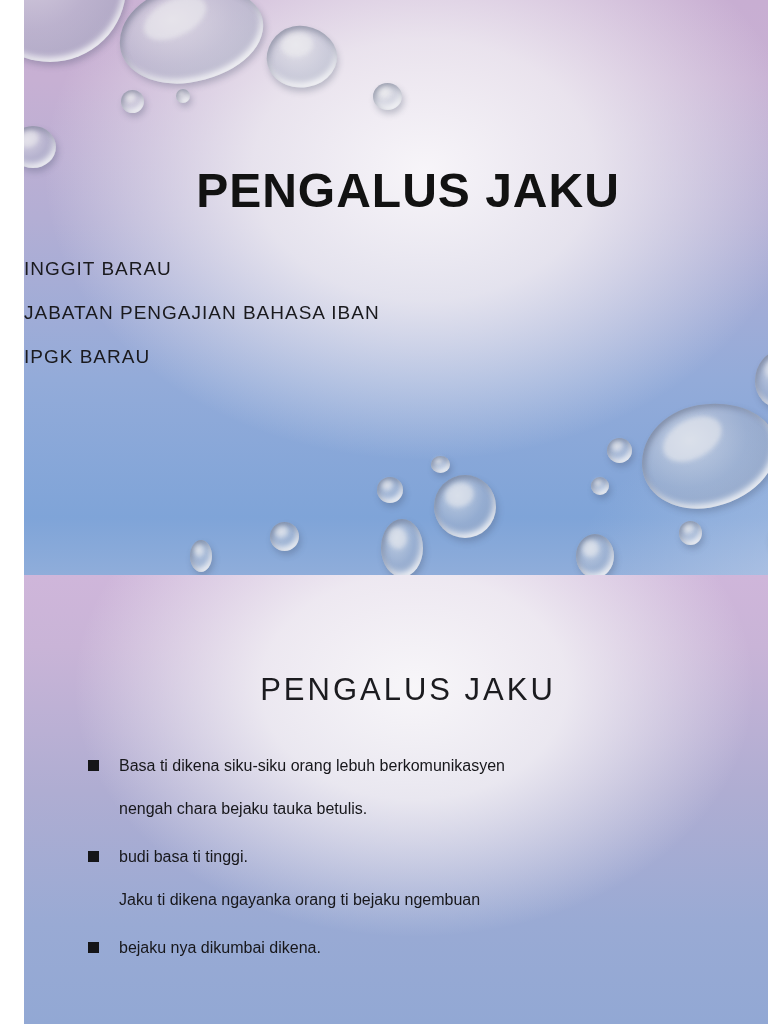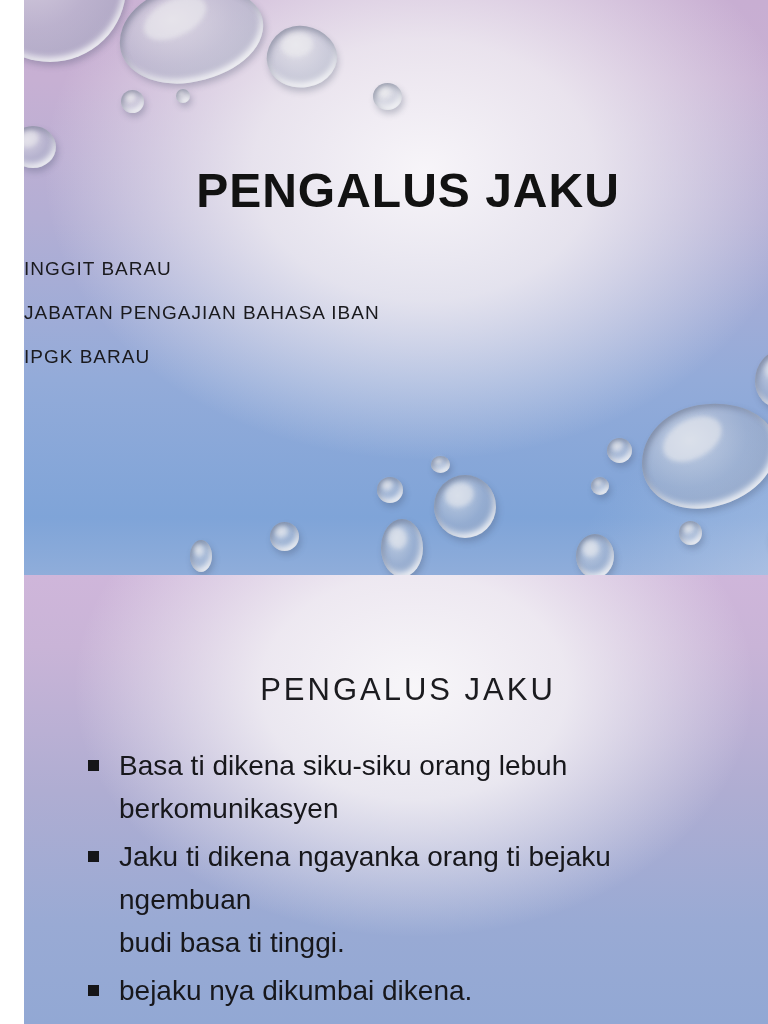--- a/index.html
+++ b/index.html
@@ -64,21 +64,21 @@
   .s2-heading{
     margin:96px 0 0 0;text-align:center;
     font-size:31px;font-weight:400;letter-spacing:3px;
     color:#1b1b1f;line-height:1.2;
   }
   .s2-bullets{
     margin:36px 60px 0 64px;padding:0;list-style:none;
   }
   .s2-bullet{
     position:relative;padding-left:31px;margin-bottom:5px;
-    font-size:28px;color:#17171b;line-height:43px;
+    font-size:16px;color:#17171b;line-height:43px;
   }
   .bullet-square{
     position:absolute;left:0;top:16px;width:11px;height:11px;
     background:#151518;
   }
 </style>
 </head>
 <body>
 
 <div class="page">
@@ -116,25 +116,26 @@
   </section>
 
   <section class="slide slide2">
 
     <h2 class="s2-heading">PENGALUS JAKU</h2>
 
     <ul class="s2-bullets">
       <li class="s2-bullet">
         <span class="bullet-square"></span>
         <div>Basa ti dikena siku-siku orang lebuh berkomunikasyen</div>
+        <div>nengah chara bejaku tauka betulis.</div>
       </li>
       <li class="s2-bullet">
         <span class="bullet-square"></span>
+        <div>budi basa ti tinggi.</div>
         <div>Jaku ti dikena ngayanka orang ti bejaku ngembuan</div>
-        <div>budi basa ti tinggi.</div>
       </li>
       <li class="s2-bullet">
         <span class="bullet-square"></span>
         <div>bejaku nya dikumbai dikena.</div>
       </li>
     </ul>
   </section>
 
 </div>
 

